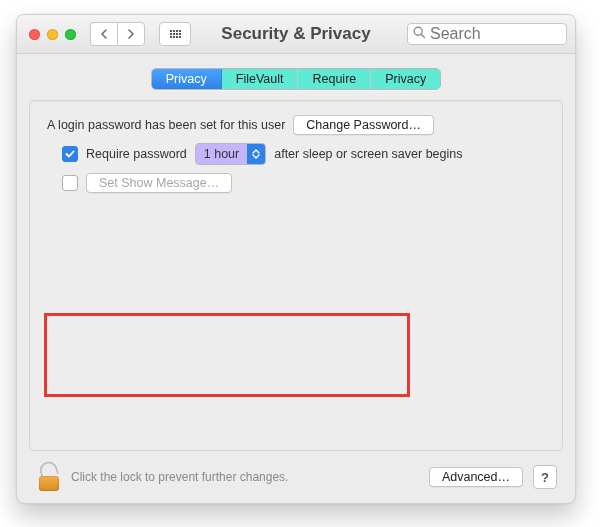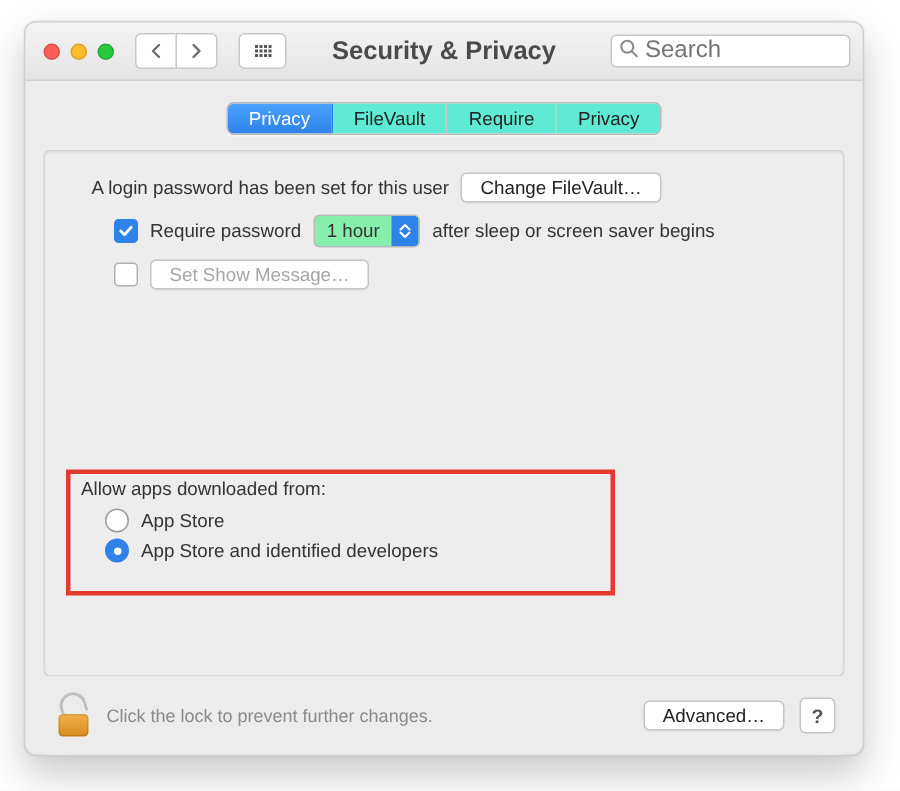--- a/index.html
+++ b/index.html
@@ -115,41 +115,41 @@
     margin:0 12px 0 12px;
     flex:1;
     background:#ececec;
     position:relative;
   }
   .innerbox {
     position:absolute; top:0; left:0; right:0; bottom:52px;
     border:1px solid #d4d4d4; border-radius:4px;
     background:#ededed;
     box-shadow: inset 0 1px 2px rgba(0,0,0,0.05);
-    padding:14px 18px;
+    padding:14px 4px;
   }
   .row { display:flex; align-items:center; gap:8px; margin-bottom:8px; font-size:12.5px; color:#333; }
   .btn {
     background:#fff; border:1px solid #c4c4c4; border-radius:4px;
     padding:2px 12px; font-size:12.5px; color:#222;
     box-shadow: 0 1px 0 rgba(0,0,0,0.04);
   }
   .btn.disabled { color:#a6a6a6; }
   .chk {
     width:14px; height:14px; border:1px solid #b0b0b0; border-radius:3px;
     display:inline-flex; align-items:center; justify-content:center;
     background:#fff; flex:0 0 auto;
   }
   .chk.checked {
     background:#2f82e8; border-color:#2f82e8; color:#fff;
   }
   .chk.checked svg { display:block; }
   .chk svg { display:none; }
   .sel {
-    background:#86efac; border:1px solid #b9b9b9; border-radius:4px;
+    background:#c4b5fd; border:1px solid #b9b9b9; border-radius:4px;
     height:20px; display:inline-flex; align-items:center;
     overflow:hidden;
   }
   .sel .val { padding:0 8px; font-size:12.5px; }
   .sel .caret {
     width:18px; height:100%; background:#2f82e8;
     display:flex; flex-direction:column; align-items:center; justify-content:center;
     gap:0px;
   }
   .caret svg { display:block; }
@@ -269,21 +269,21 @@
         <div class="tab">Require</div>
         <div class="tab">Privacy</div>
       </div>
     </div>
 
     <div class="panel">
       <div class="innerbox">
 
         <div class="row" style="margin-left:13px;">
           <span>A login password has been set for this user</span>
-          <button class="btn">Change FileVault…</button>
+          <button class="btn">Change Password…</button>
         </div>
 
         <div class="row" style="margin-left:28px;">
           <span class="chk checked">
             <svg width="10" height="10" viewBox="0 0 10 10">
                 <path d="M1.5 5 L4 7.5 L8.5 2.5" stroke="#fff" stroke-width="1.8" fill="none" stroke-linecap="round" stroke-linejoin="round"></path>
               </svg>
           </span>
           <span>Require password</span>
           <span class="sel">
@@ -300,31 +300,20 @@
           <span>after sleep or screen saver begins</span>
         </div>
 
         <div class="row" style="margin-left:28px;">
           <span class="chk">
             
           </span>
           <button class="btn disabled">Set Show Message…</button>
         </div>
 
-        <div class="allow-section">
-          <div class="hdr">Allow apps downloaded from:</div>
-          <div class="radio-row">
-            <span class="radio"></span>
-            <span>App Store</span>
-          </div>
-          <div class="radio-row">
-            <span class="radio sel"></span>
-            <span>App Store and identified developers</span>
-          </div>
-        </div>
 
         <div class="highlight"></div>
       </div>
 
       <div class="footer">
         <div class="lock">
           <div class="sh"></div>
           <div class="body"></div>
         </div>
         <span class="foot-text">Click the lock to prevent further changes.</span>

